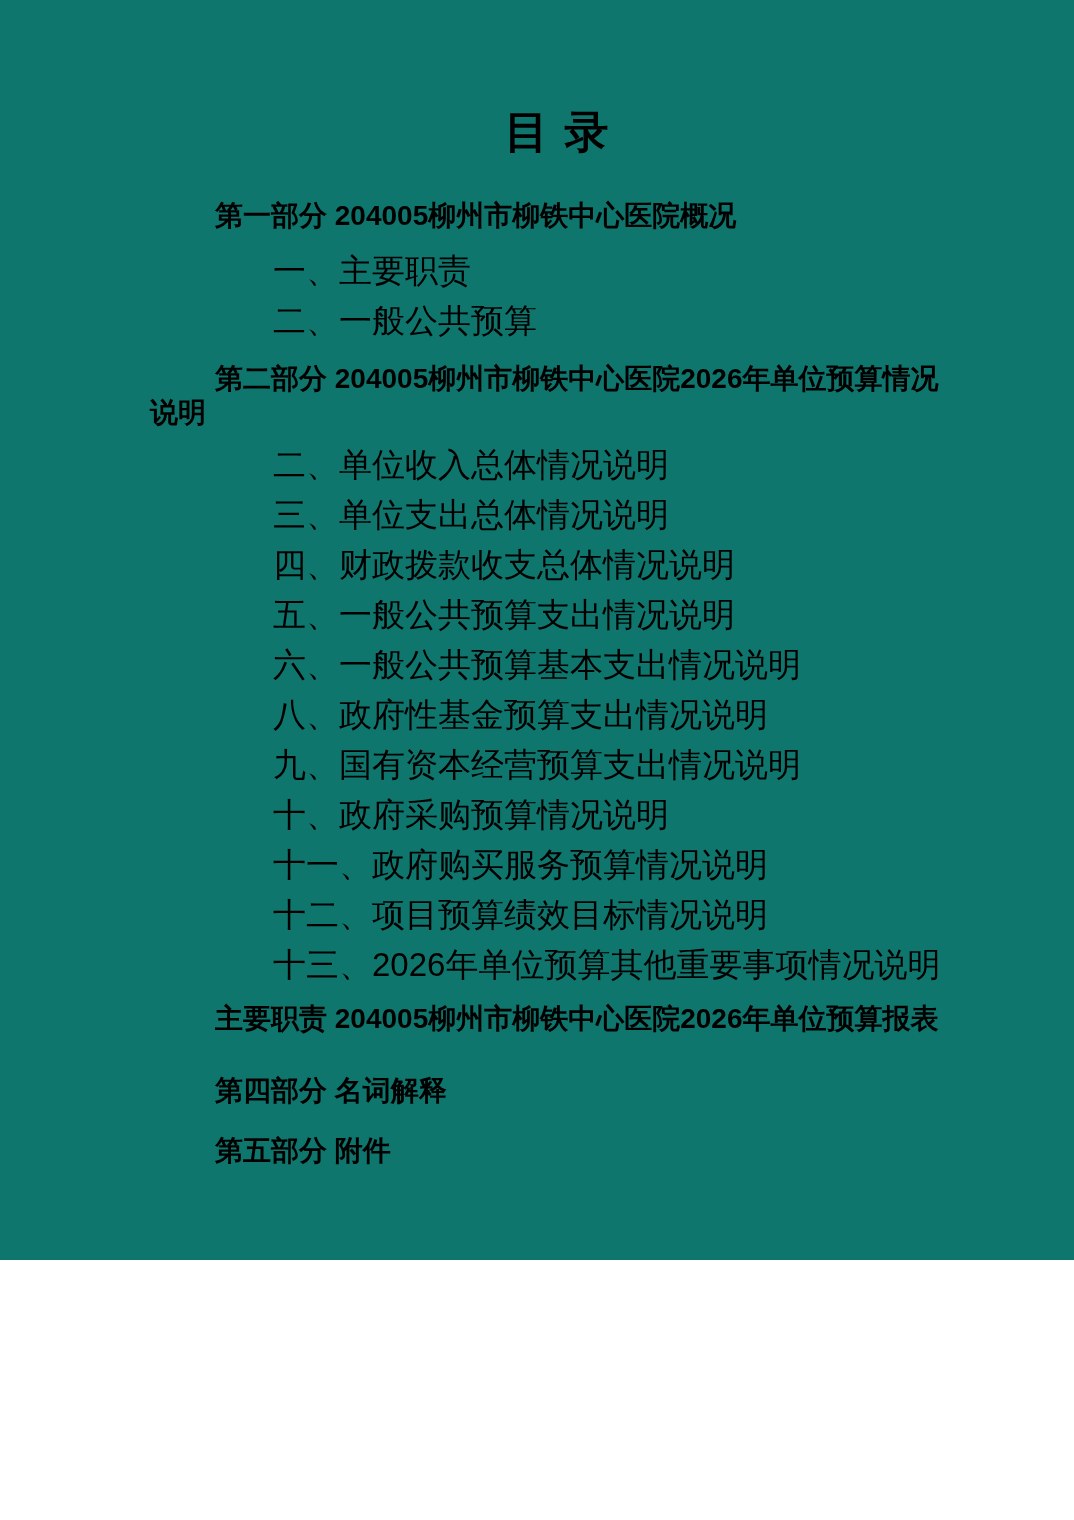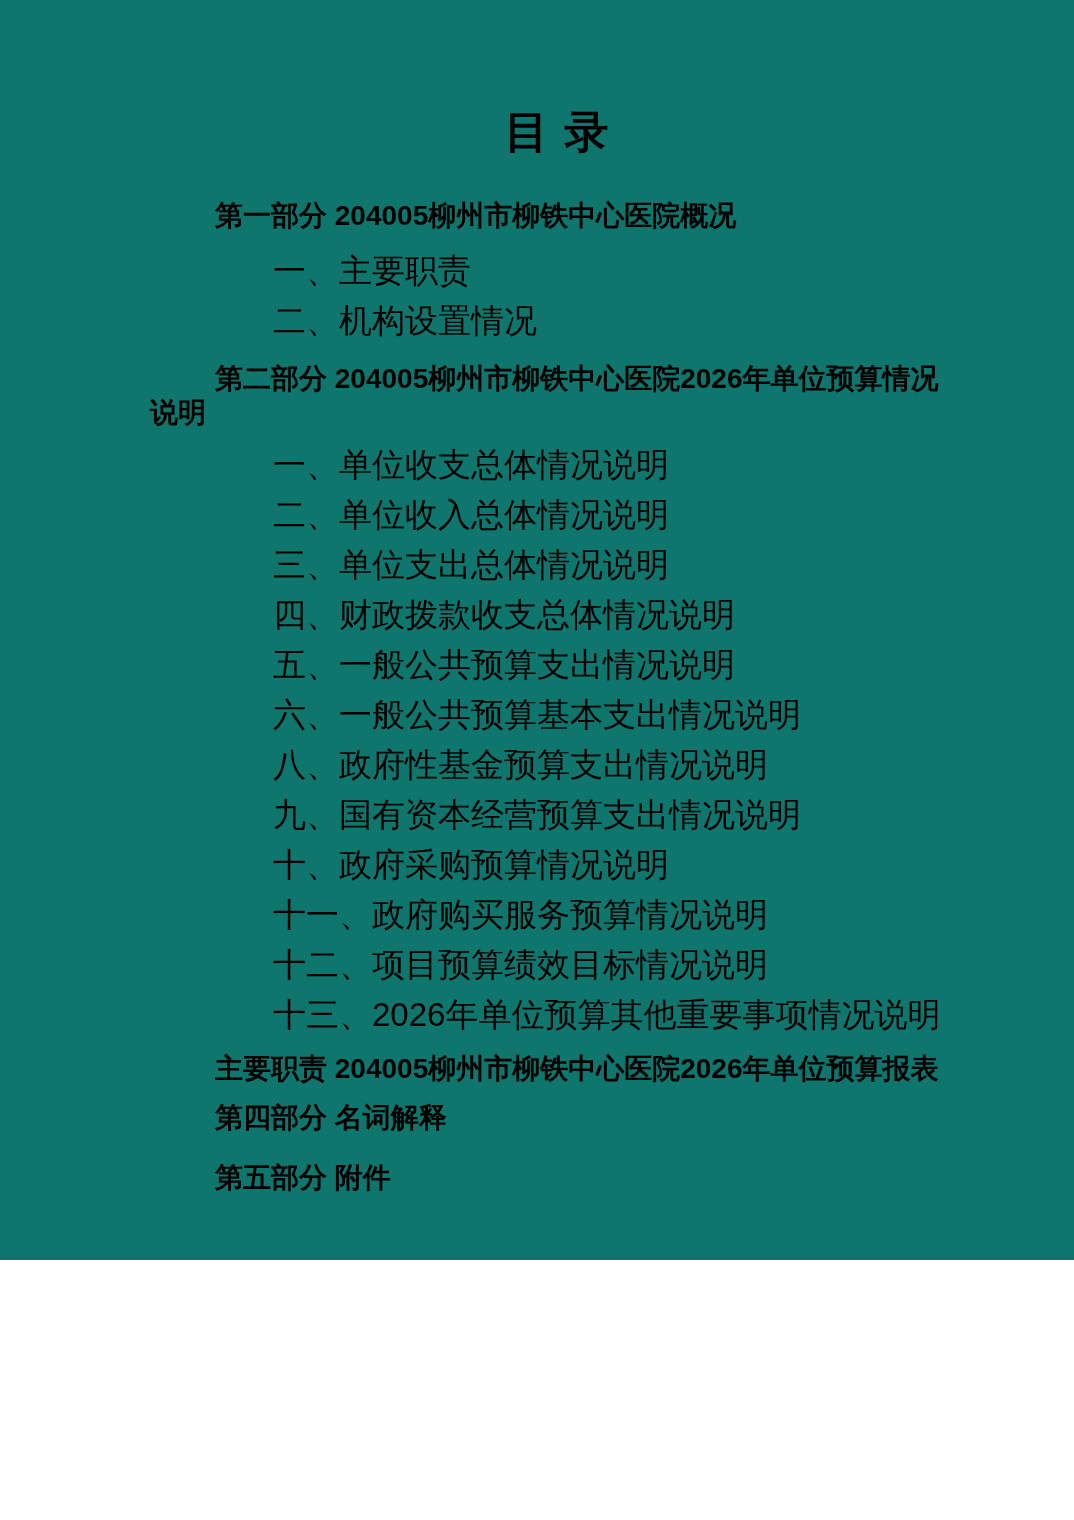--- a/index.html
+++ b/index.html
@@ -45,41 +45,40 @@
     font-size: 33px;
     line-height: 50px;
     font-weight: normal;
     white-space: nowrap;
   }
   #h-part1 { margin-top: 41px; }
   #list-part1 { margin-top: 13px; }
   #h-part2 { margin-top: 16px; }
   #list-part2 { margin-top: 10px; }
   #h-part3 { margin-top: 12px; }
-  #h-part4 { margin-top: 15px; }
+  #h-part4 { margin-top: 38px; }
   #h-part5 { margin-top: 26px; }
 </style>
 </head>
 <body>
 
 <div class="page">
 
   <h1 class="doc-title">目 录</h1>
 
   <h2 class="part-heading" id="h-part1">第一部分 204005柳州市柳铁中心医院概况</h2>
 
   <ul class="toc-list" id="list-part1">
     <li class="toc-item">一、主要职责</li>
-    <li class="toc-item">二、机构设置情况</li>
+    <li class="toc-item">二、一般公共预算</li>
   </ul>
 
   <h2 class="part-heading" id="h-part2">第二部分 204005柳州市柳铁中心医院2026年单位预算情况说明</h2>
 
   <ul class="toc-list" id="list-part2">
-    <li class="toc-item">一、单位收支总体情况说明</li>
     <li class="toc-item">二、单位收入总体情况说明</li>
     <li class="toc-item">三、单位支出总体情况说明</li>
     <li class="toc-item">四、财政拨款收支总体情况说明</li>
     <li class="toc-item">五、一般公共预算支出情况说明</li>
     <li class="toc-item">六、一般公共预算基本支出情况说明</li>
     <li class="toc-item">八、政府性基金预算支出情况说明</li>
     <li class="toc-item">九、国有资本经营预算支出情况说明</li>
     <li class="toc-item">十、政府采购预算情况说明</li>
     <li class="toc-item">十一、政府购买服务预算情况说明</li>
     <li class="toc-item">十二、项目预算绩效目标情况说明</li>

